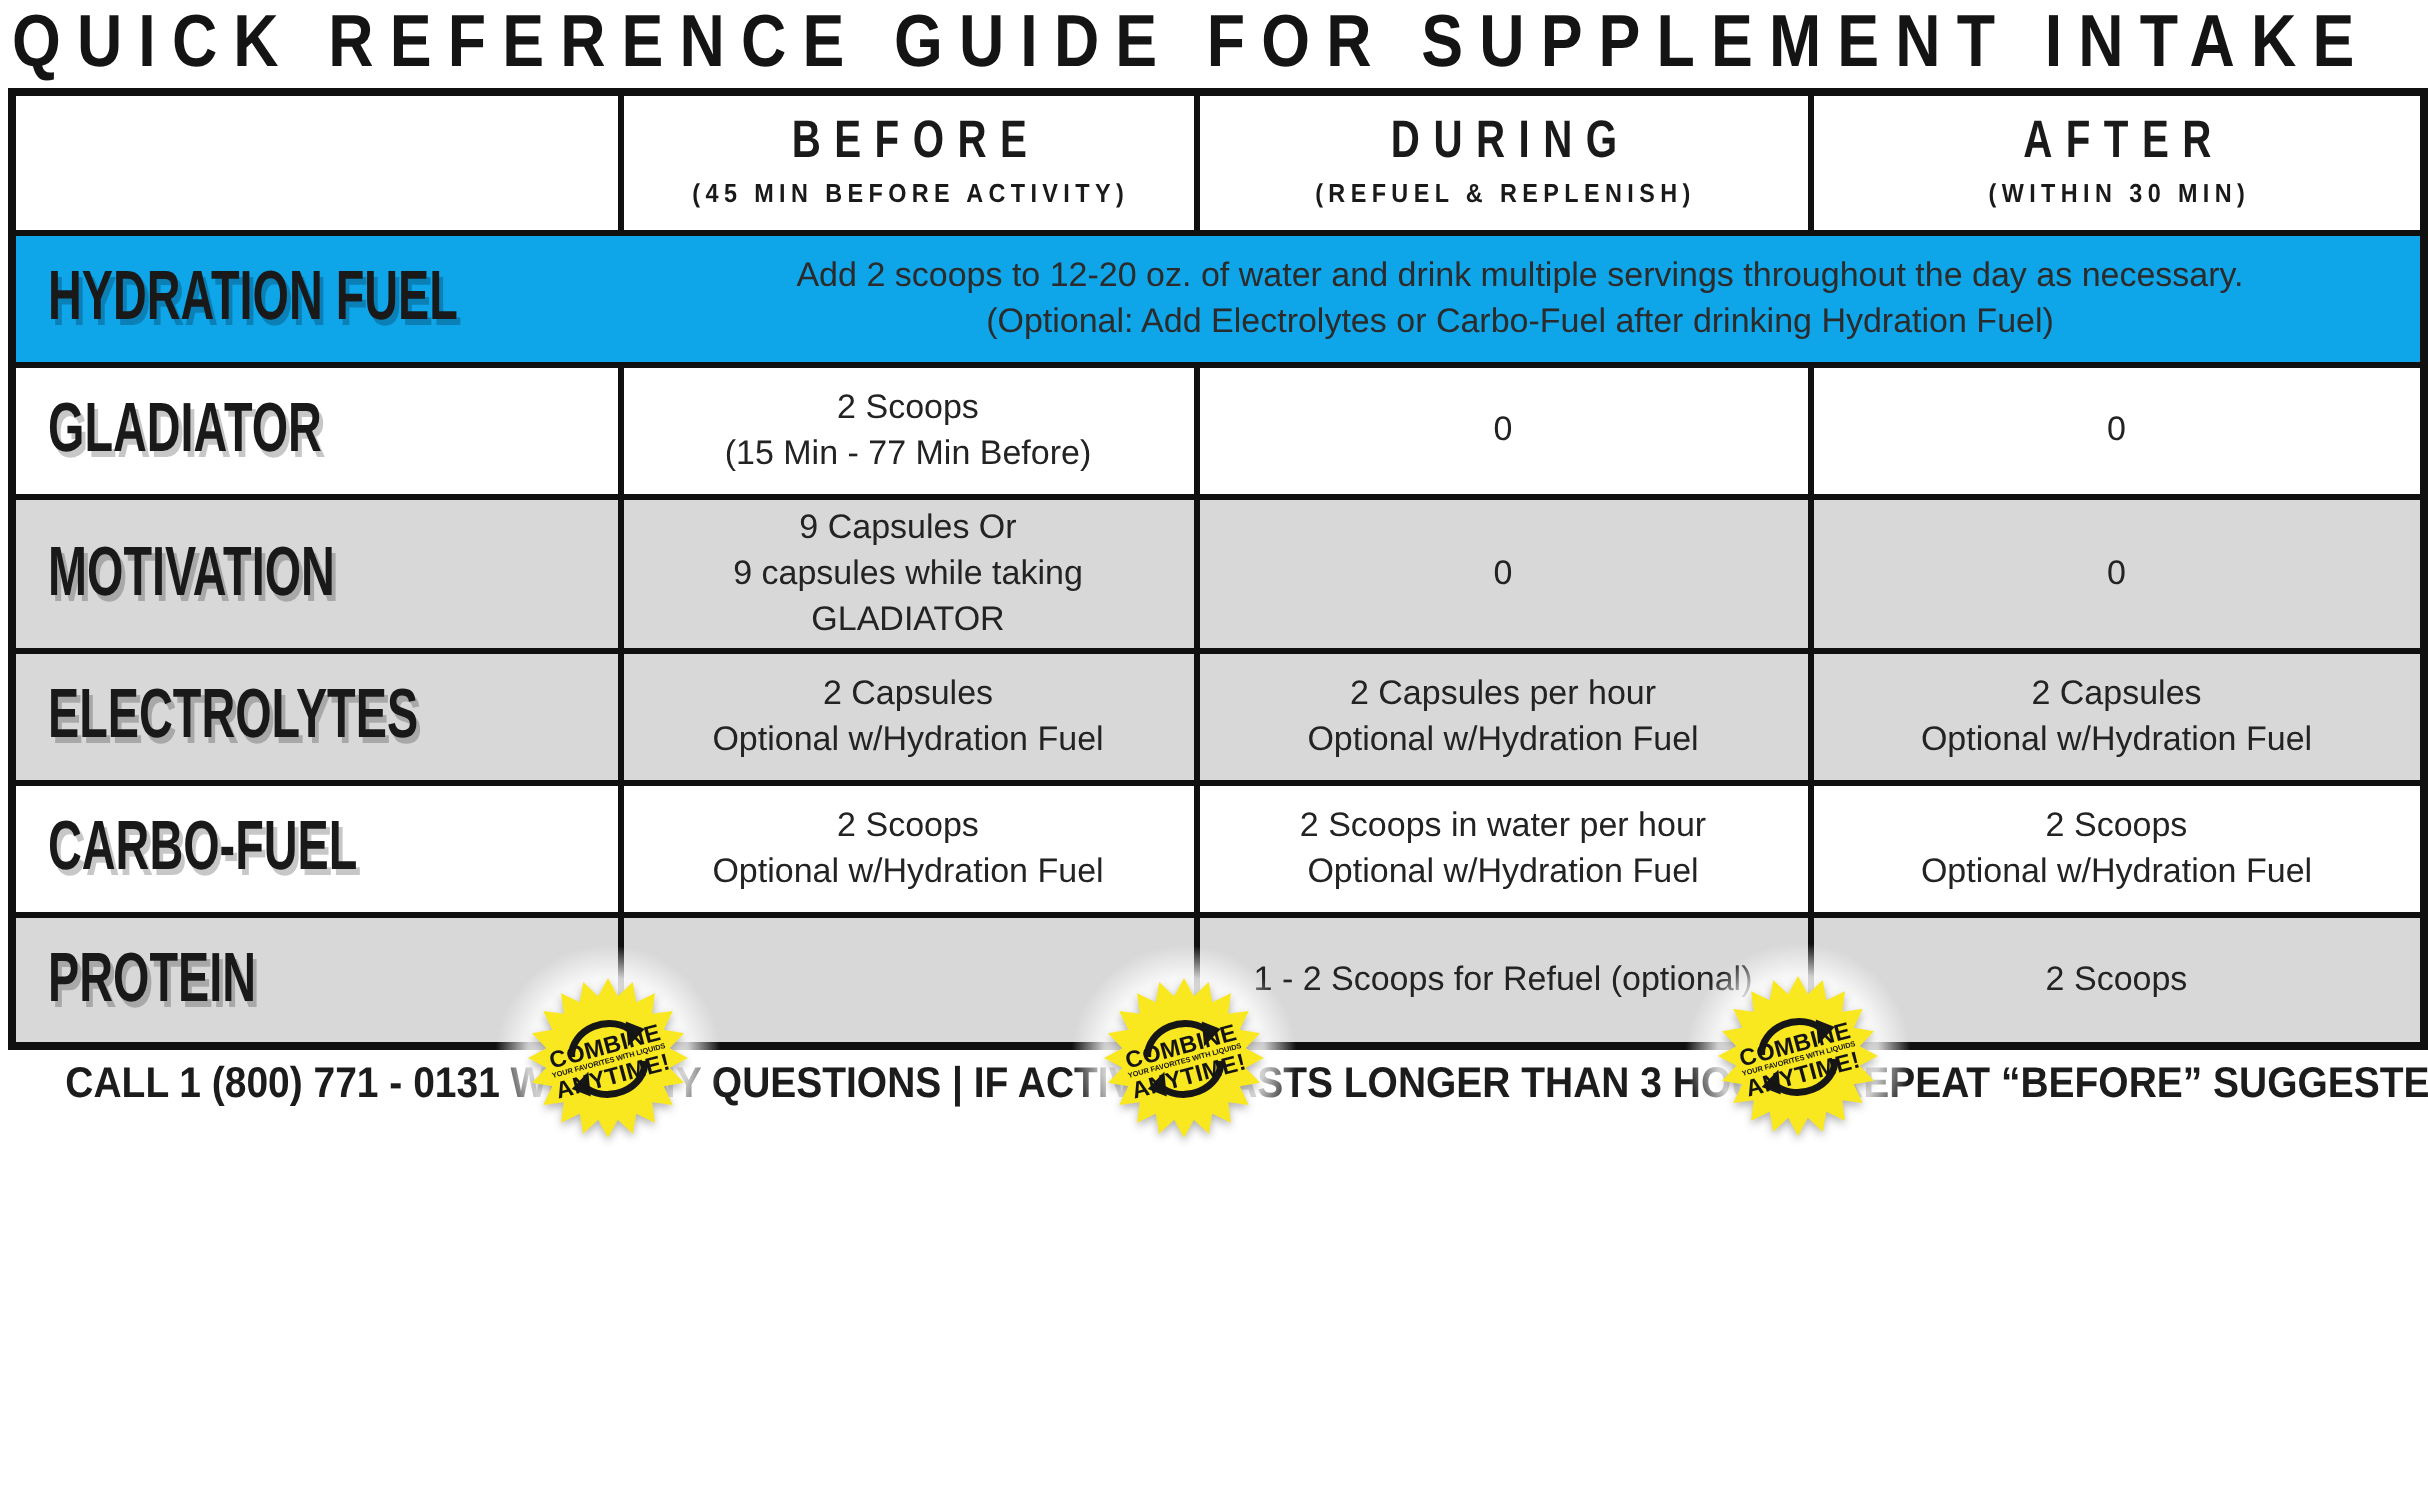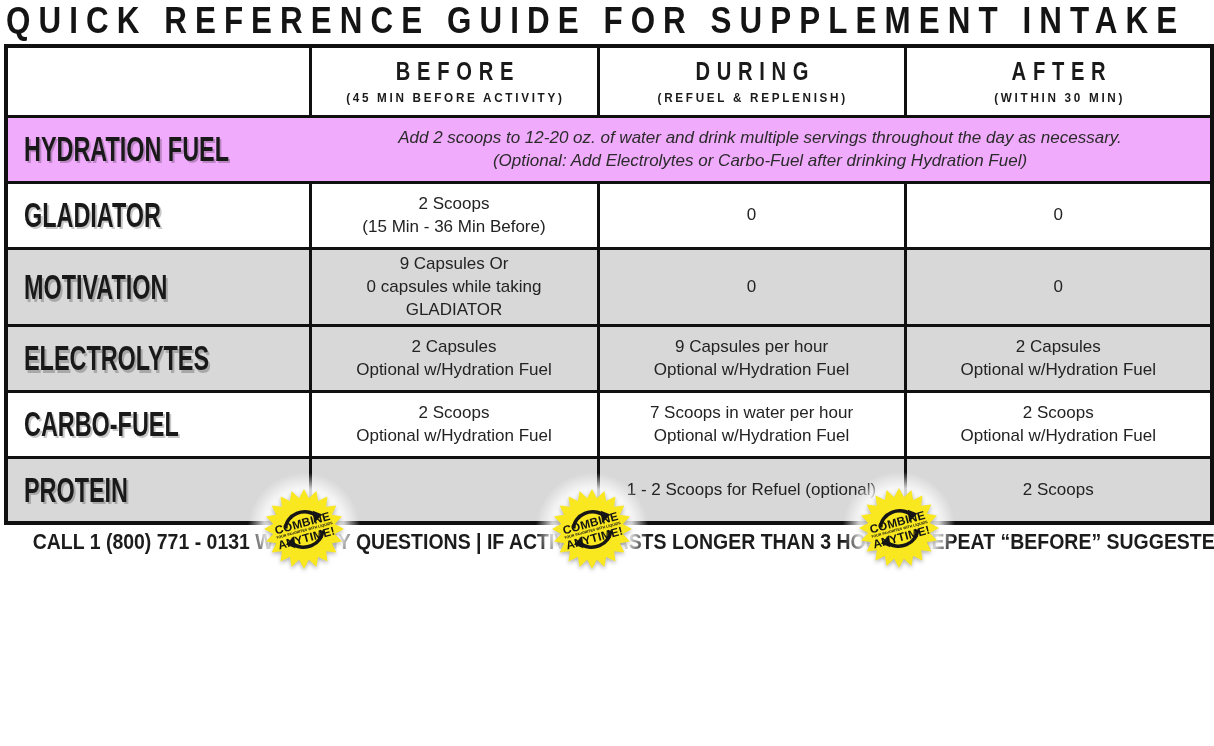--- a/index.html
+++ b/index.html
@@ -12,42 +12,42 @@
            font-weight:bold; font-size:33px; letter-spacing:8.5px; color:#141414;
            transform:scale(0.95,1.12); transform-origin:left center; }
 
   
   table { border-collapse:collapse; table-layout:fixed; width:1206px; margin-left:4px;
           border:4px solid #101010; }
   td { border:3px solid #101010; vertical-align:middle; background:#ffffff; }
   tr.head { height:70px; }
   tr.r { height:66px; }
   tr.gray td { background:#D8D8D8; }
-  tr.yellow td { background:#f0abfc; }
+  tr.yellow td { background:#0ea5e9; }
   td.nobr { border-right:hidden; }
   td.nobl { border-left:hidden; }
 
   .headcell { text-align:center; }
   .colhead span { display:inline-block; font-weight:bold; font-size:24px; color:#1a1a1a;
                   letter-spacing:8px; margin-right:-8px; white-space:nowrap;
                   transform:scale(0.84,1.1); transform-origin:center; }
   .colsub { margin-top:3px; }
   .colsub span { display:inline-block; font-weight:bold; font-size:13px; color:#1a1a1a;
                  letter-spacing:3px; margin-right:-3px; white-space:nowrap;
                  transform:scale(0.9,1); transform-origin:center; }
 
   .labelcell { padding-left:16px; text-align:left; }
   .rl { display:inline-block; font-weight:bold; font-size:30px; color:#191919;
         white-space:nowrap; transform:scale(0.78,1.16); transform-origin:left center;
         text-shadow:2.5px 2.5px 0 rgba(0,0,0,0.22); }
 
   .valcell { text-align:center; padding:2px 6px; }
   .val { font-size:17px; color:#232323; line-height:1.38; }
   .mergecell { text-align:center; padding:2px 10px; }
-  .mergecell .val { color:#2b2b2b;font-style:italic; }
+  .mergecell .val { color:#2b2b2b; }
 
   
   .footer { margin-top:5px; text-align:center; white-space:nowrap; }
   .footer span { display:inline-block; font-weight:bold; font-size:20.5px; color:#1c1c1c;
                  transform:scale(0.95,1.05); transform-origin:center; }
 
   
   .badge { position:absolute; width:82px; height:82px; transform:translate(-50%,-50%);
            z-index:5; }
   .badge::before { content:''; position:absolute; inset:-16px; border-radius:50%;
@@ -97,69 +97,69 @@
       <td colspan="3" class="mergecell nobl">
         <div class="val">Add 2 scoops to 12-20 oz. of water and drink multiple servings throughout the day as necessary.</div>
         <div class="val">(Optional: Add Electrolytes or Carbo-Fuel after drinking Hydration Fuel)</div>
       </td>
     </tr>
 
     <tr class="r">
       <td class="labelcell"><span class="rl">GLADIATOR</span></td>
       <td class="valcell">
         <div class="val">2 Scoops</div>
-        <div class="val">(15 Min - 36 Min Before)</div>
+        <div class="val">(15 Min - 77 Min Before)</div>
       </td>
       <td class="valcell">
             <div class="val">0</div>
           </td>
       <td class="valcell">
             <div class="val">0</div>
           </td>
     </tr>
 
     <tr class="r gray">
       <td class="labelcell"><span class="rl">MOTIVATION</span></td>
       <td class="valcell">
         <div class="val">9 Capsules Or</div>
-        <div class="val">0 capsules while taking GLADIATOR</div>
+        <div class="val">9 capsules while taking GLADIATOR</div>
       </td>
       <td class="valcell">
             <div class="val">0</div>
           </td>
       <td class="valcell">
             <div class="val">0</div>
           </td>
     </tr>
 
 
     <tr class="r gray">
       <td class="labelcell"><span class="rl">ELECTROLYTES</span></td>
       <td class="valcell">
         <div class="val">2 Capsules</div>
         <div class="val">Optional w/Hydration Fuel</div>
       </td>
       <td class="valcell">
-        <div class="val">9 Capsules per hour</div>
+        <div class="val">2 Capsules per hour</div>
         <div class="val">Optional w/Hydration Fuel</div>
       </td>
       <td class="valcell">
         <div class="val">2 Capsules</div>
         <div class="val">Optional w/Hydration Fuel</div>
       </td>
     </tr>
 
     <tr class="r">
       <td class="labelcell"><span class="rl">CARBO-FUEL</span></td>
       <td class="valcell">
         <div class="val">2 Scoops</div>
         <div class="val">Optional w/Hydration Fuel</div>
       </td>
       <td class="valcell">
-        <div class="val">7 Scoops in water per hour</div>
+        <div class="val">2 Scoops in water per hour</div>
         <div class="val">Optional w/Hydration Fuel</div>
       </td>
       <td class="valcell">
         <div class="val">2 Scoops</div>
         <div class="val">Optional w/Hydration Fuel</div>
       </td>
     </tr>
 
     <tr class="r gray">
       <td class="labelcell"><span class="rl">PROTEIN</span></td>

